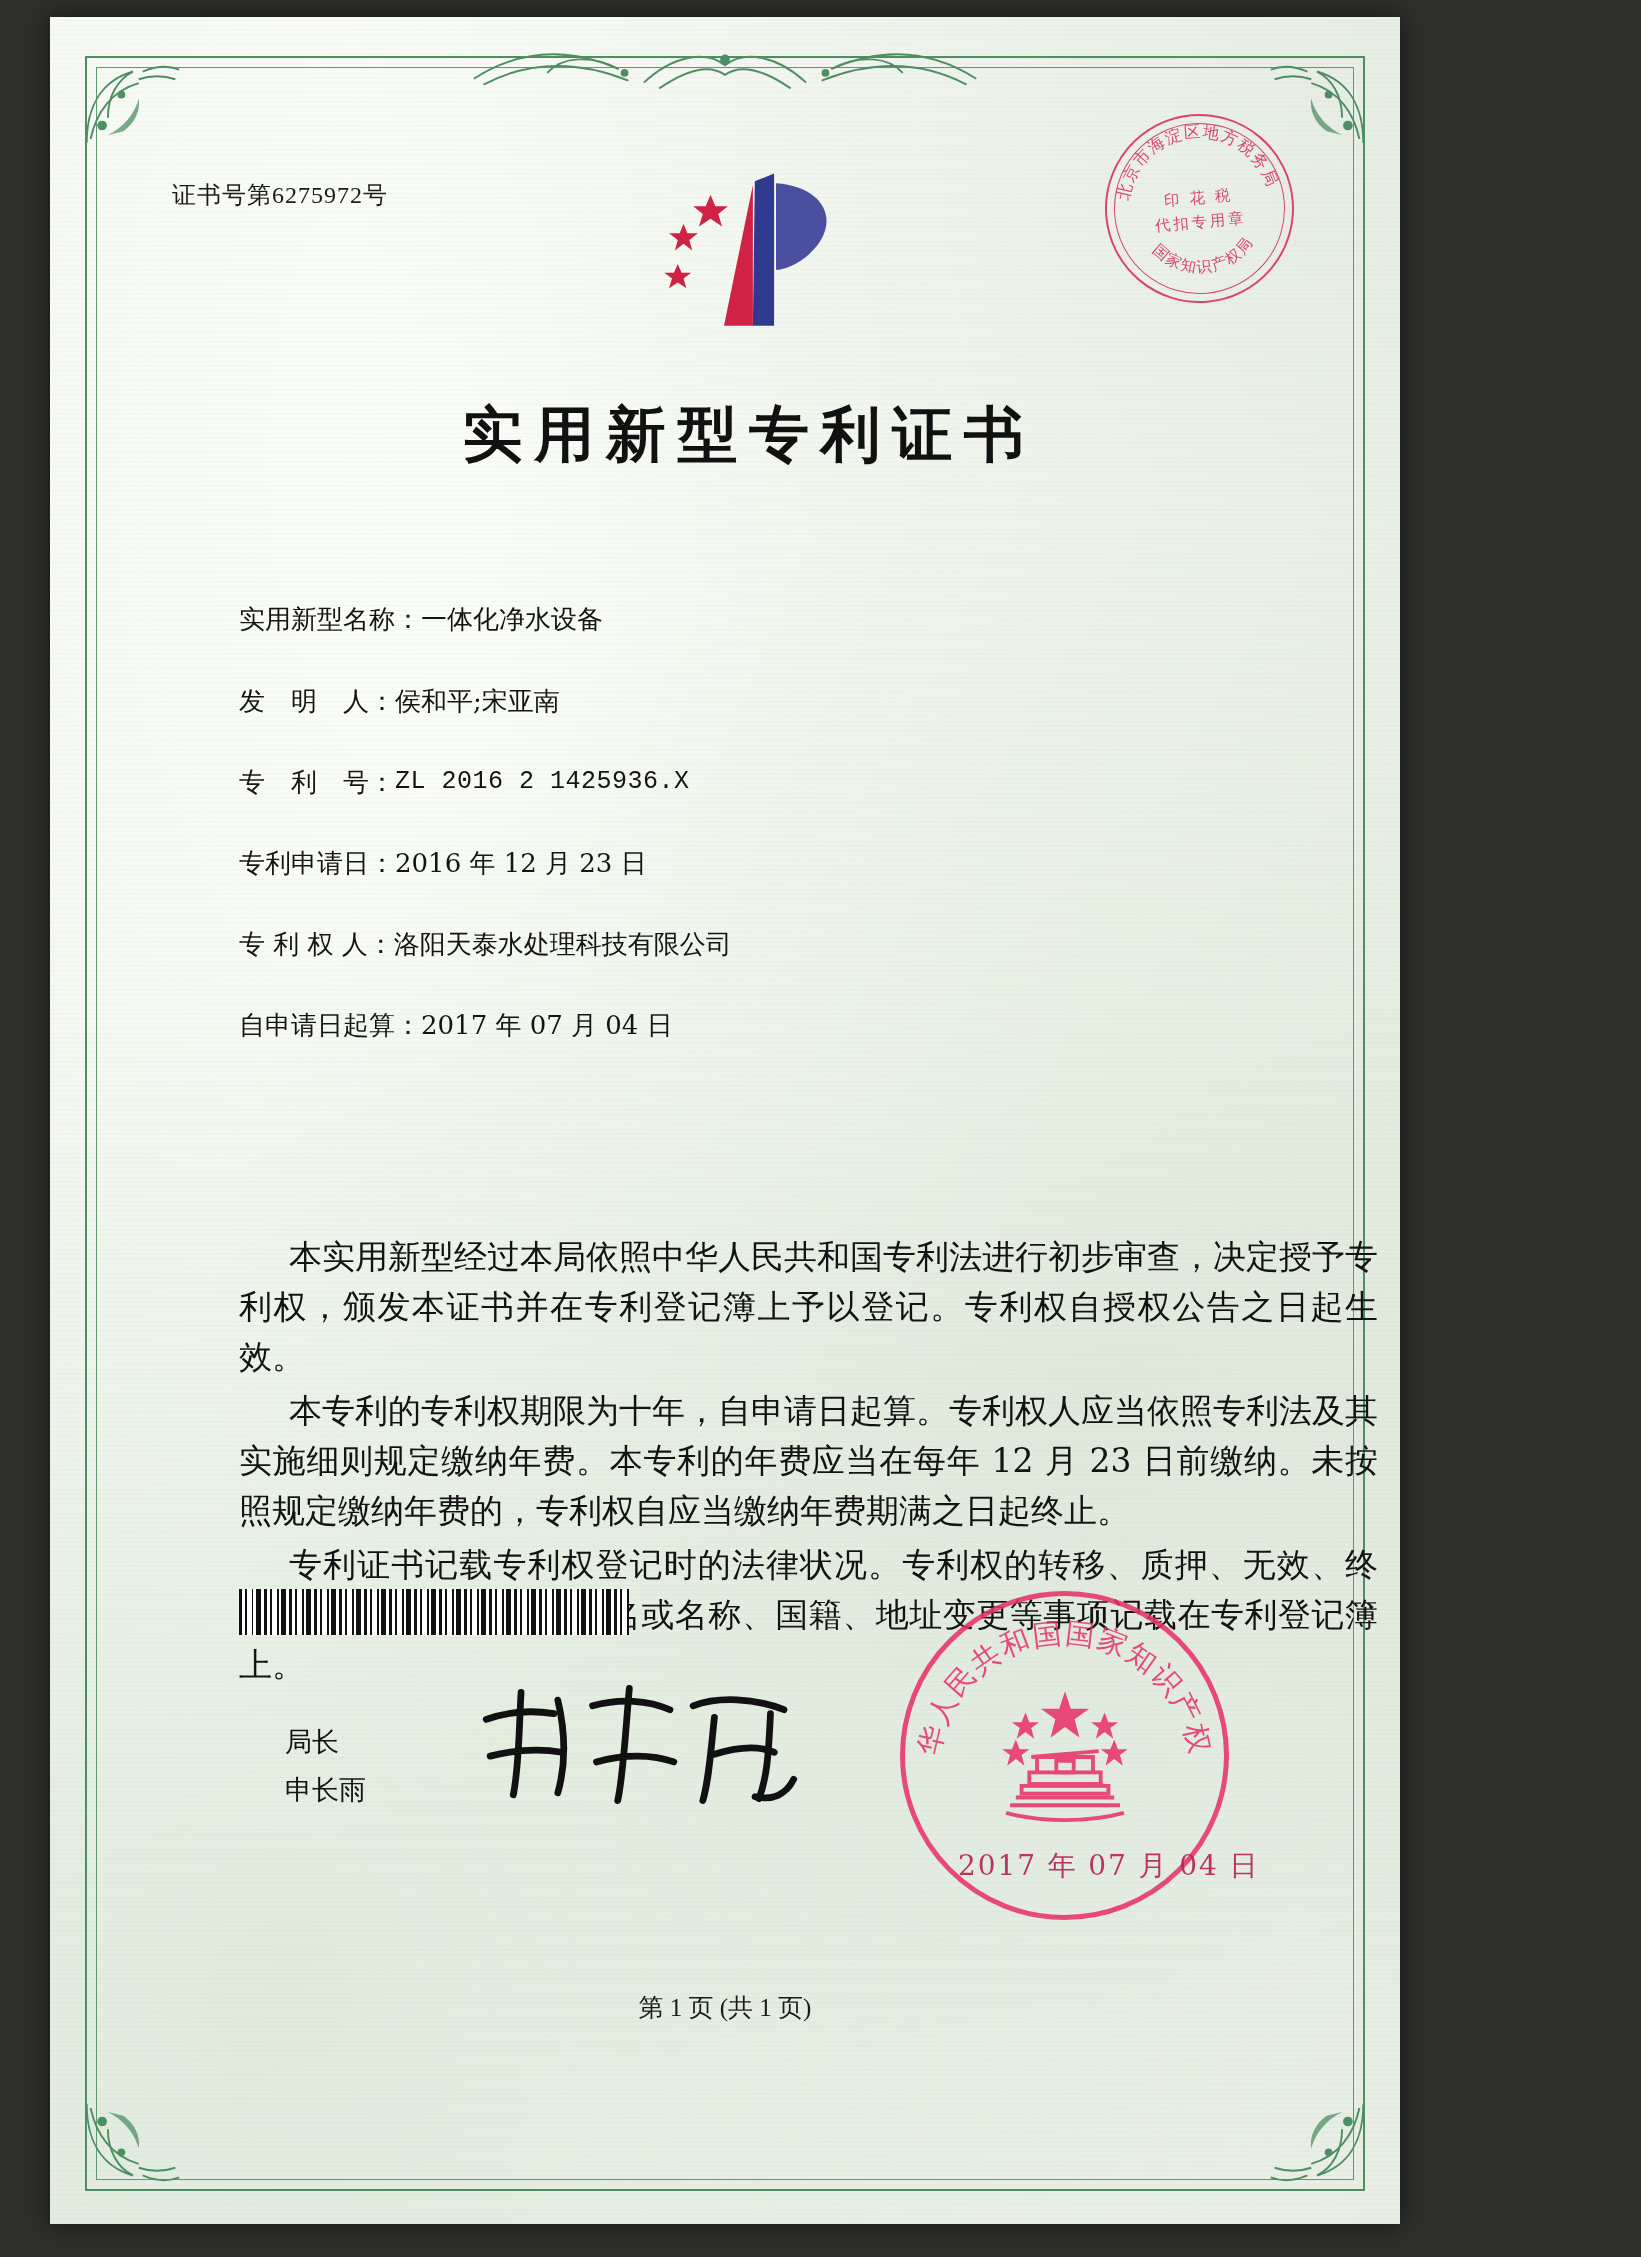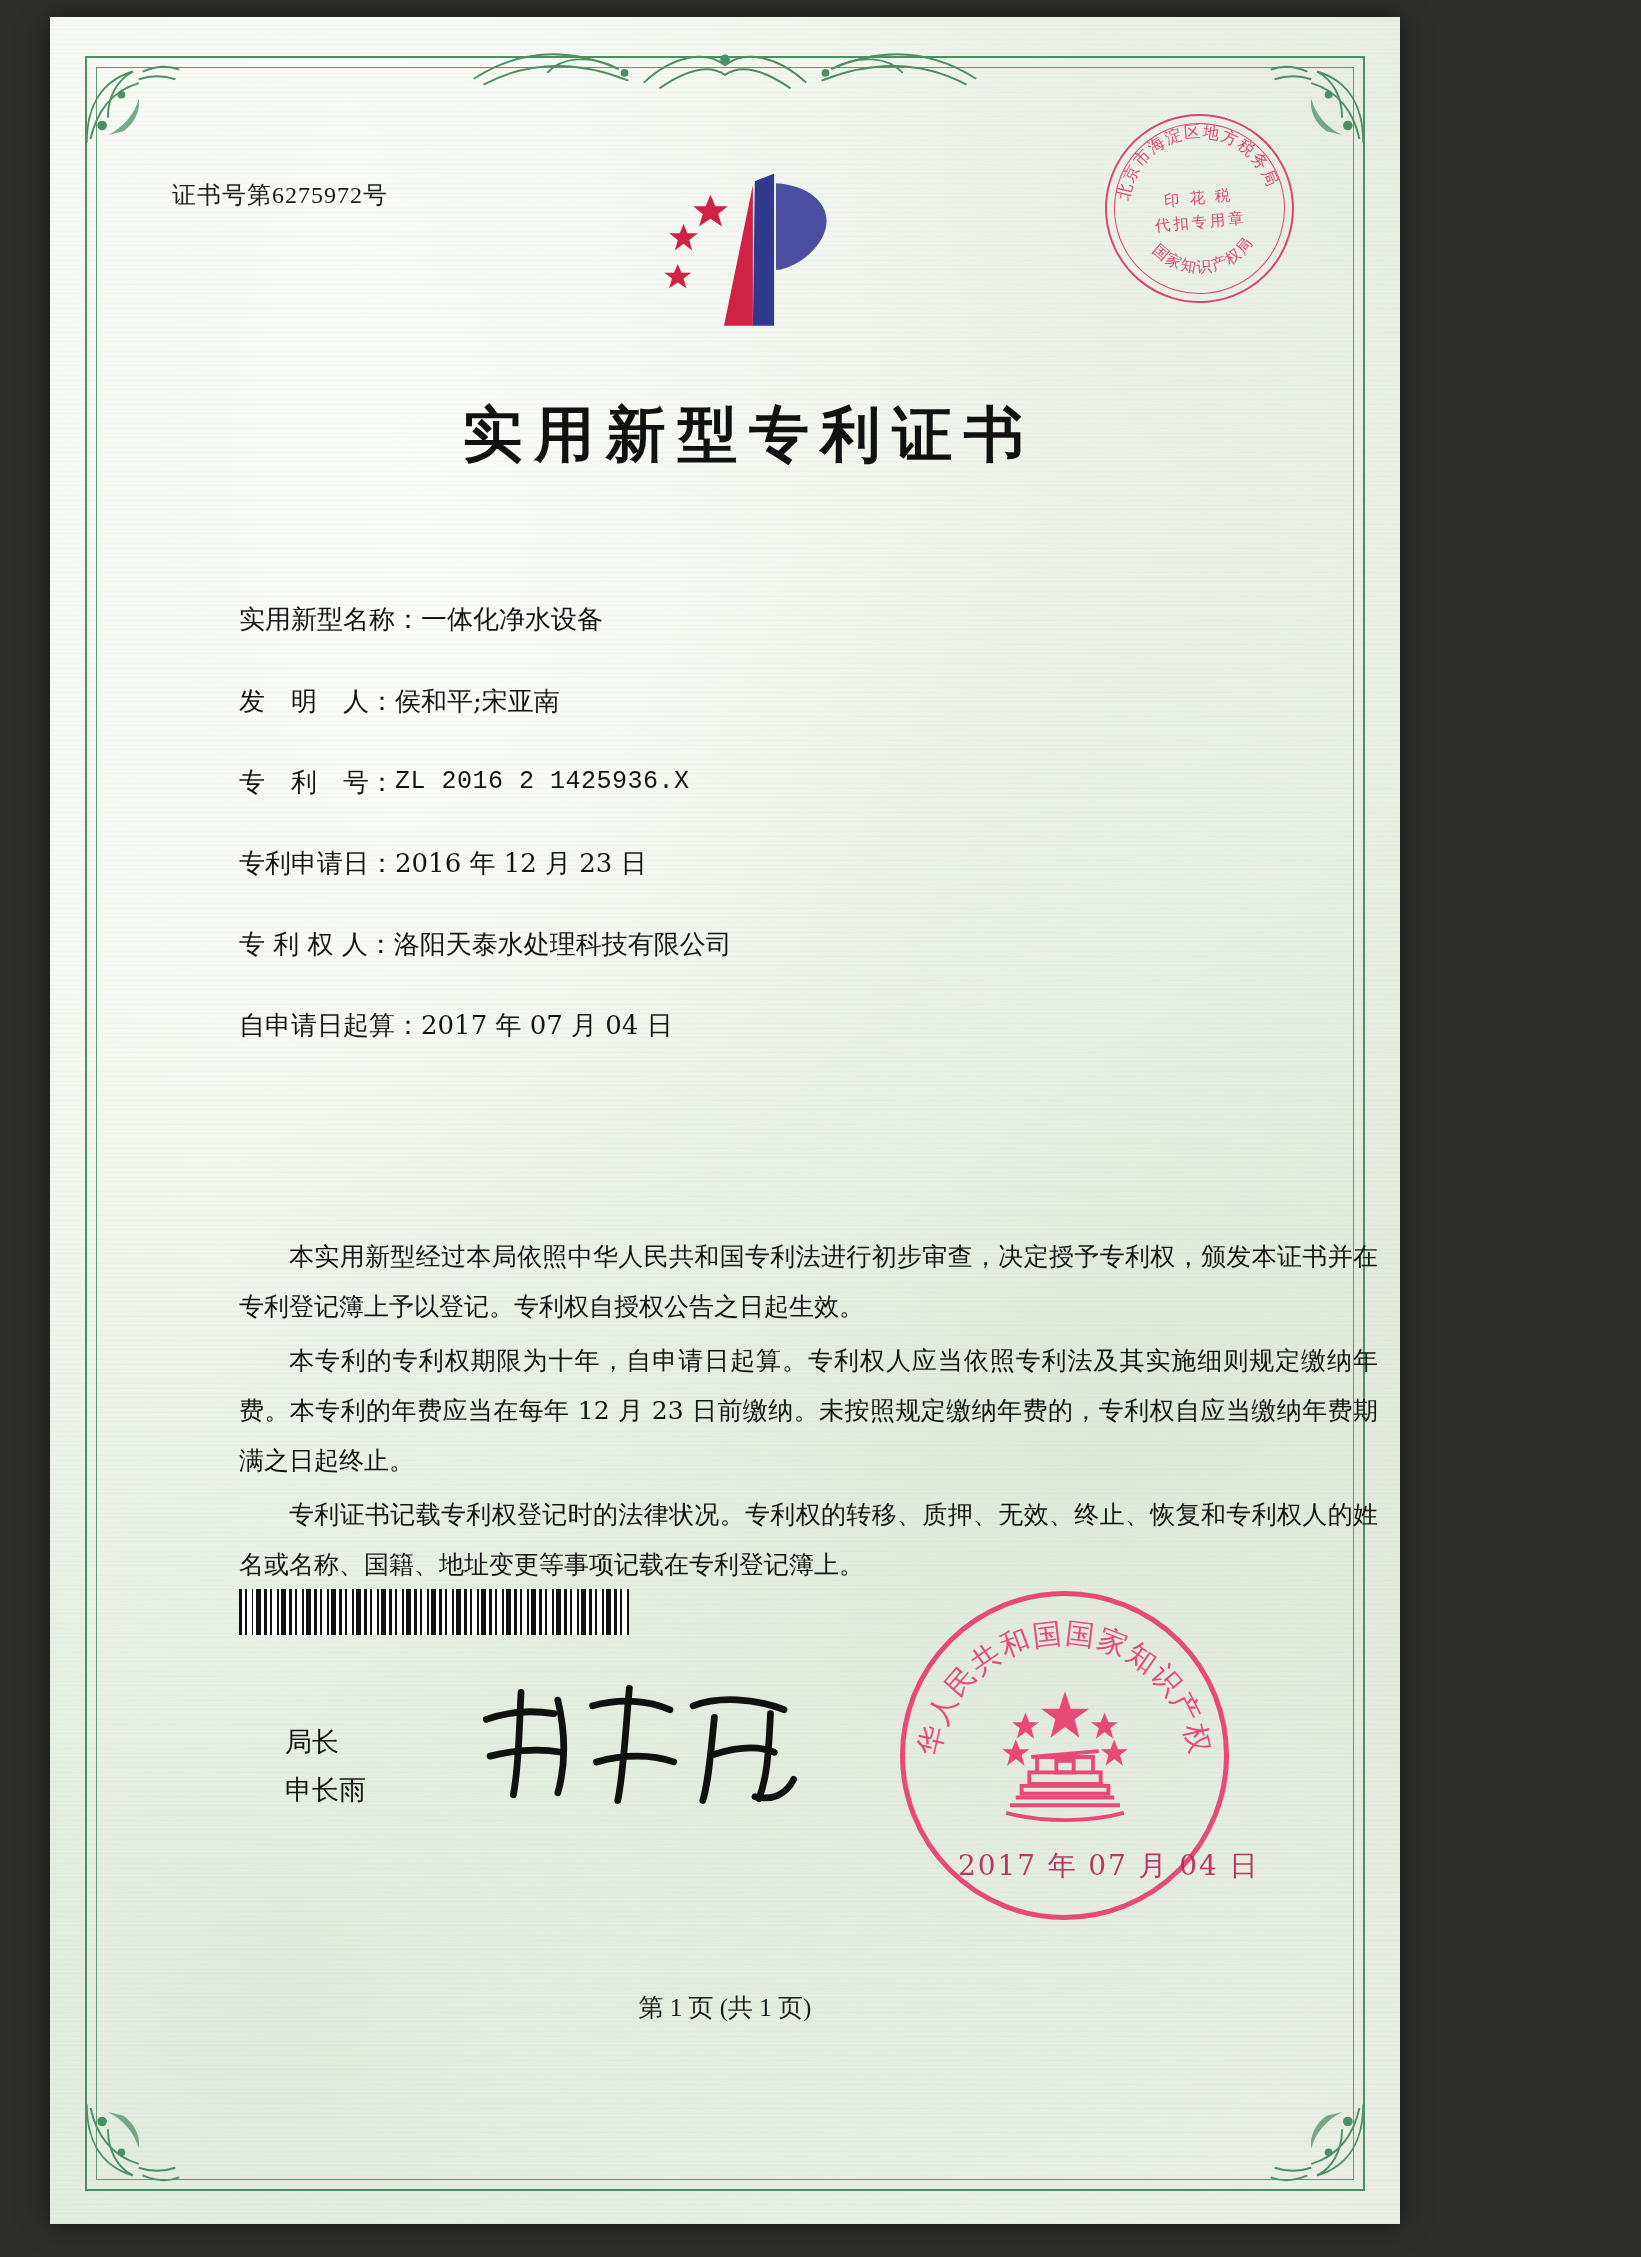--- a/index.html
+++ b/index.html
@@ -180,21 +180,21 @@
     font-family:"Liberation Mono","DejaVu Sans Mono",monospace;
     font-size:25px;
     letter-spacing:0.5px;
   }
 
   .paras{
     position:absolute;
     left:189px;
     top:1215px;
     width:1139px;
-    font-size:25px;
+    font-size:33px;
     line-height:50px;
     color:#131313;
     text-align:justify;
     font-family:"DejaVu Serif","Liberation Serif",serif;
   }
   .paras p{
     margin:0 0 3.9px 0;
     text-indent:50px;
   }
 

